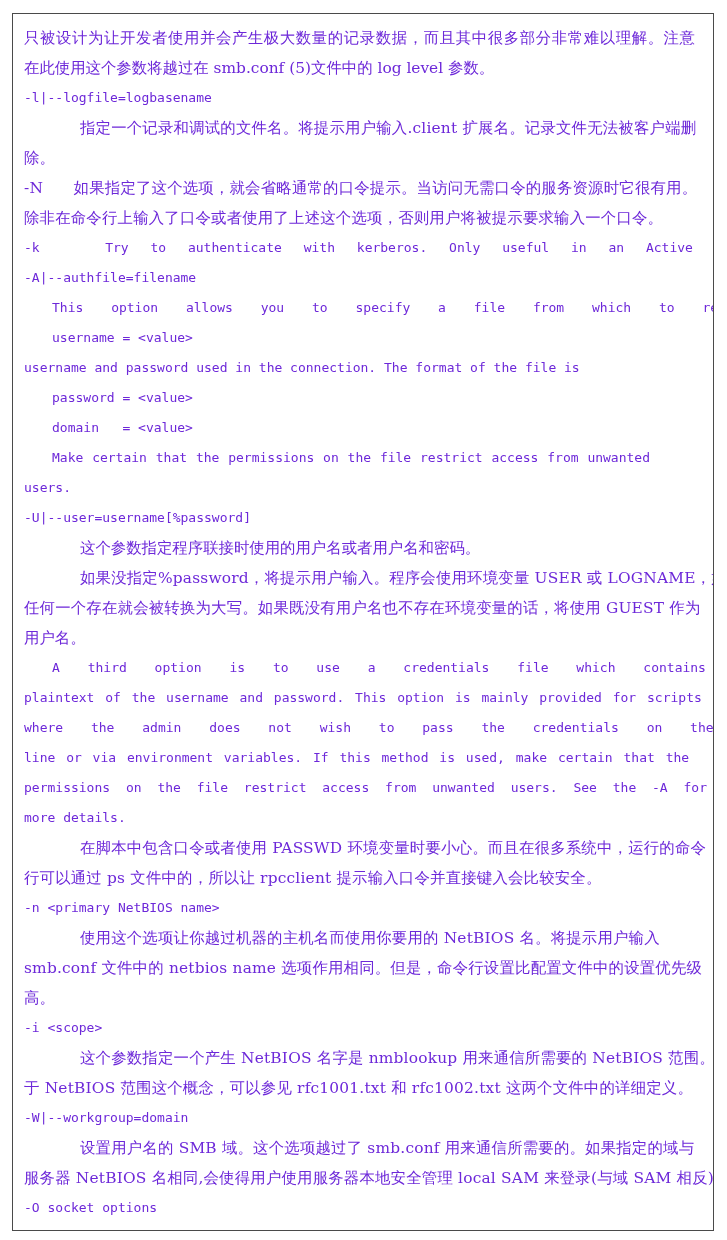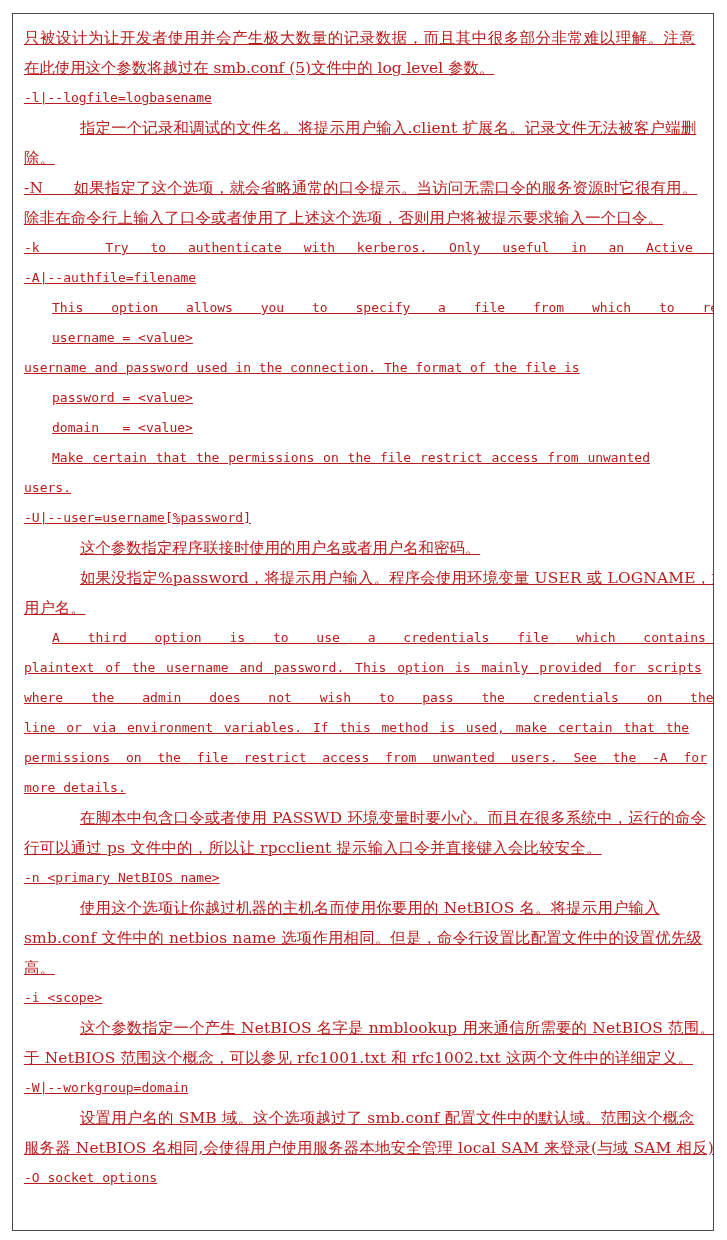--- a/index.html
+++ b/index.html
@@ -31,22 +31,21 @@
     padding: 9px 11px 0 11px;
   }
 
   
   .line {
     height: 30px;
     line-height: 30px;
     font-size: 15.2px;
     white-space: pre;
     letter-spacing: 0;
-    color: #b91c1c;
-    text-decoration: underline;
+    color: #6d28d9;
   }
 
   
   .cn {
     font-family: "DejaVu Serif", "Liberation Serif", serif;
     font-size: 15.4px;
   }
 
   
   .line.monoline {
@@ -87,34 +86,35 @@
       <div class="line monoline ind1 ws4">This option allows you to specify a file from which to read the</div>
       <div class="line monoline ind1">username = &lt;value&gt;</div>
       <div class="line monoline ind0">username and password used in the connection. The format of the file is</div>
       <div class="line monoline ind1">password = &lt;value&gt;</div>
       <div class="line monoline ind1">domain   = &lt;value&gt;</div>
       <div class="line monoline ind1 ws6">Make certain that the permissions on the file restrict access from unwanted</div>
       <div class="line monoline ind0">users.</div>
       <div class="line monoline ind0">-U|--user=username[%password]</div>
       <div class="line cn ind2">这个参数指定程序联接时使用的用户名或者用户名和密码。</div>
       <div class="line cn ind2 cs1">如果没指定%password，将提示用户输入。程序会使用环境变量 USER 或 LOGNAME，如果</div>
+      <div class="line cn ind0 cs1">任何一个存在就会被转换为大写。如果既没有用户名也不存在环境变量的话，将使用 GUEST 作为</div>
       <div class="line cn ind0">用户名。</div>
       <div class="line monoline ind1 ws4">A third option is to use a credentials file which contains the</div>
       <div class="line monoline ind0 ws1">plaintext of the username and password. This option is mainly provided for scripts</div>
       <div class="line monoline ind0 ws4">where the admin does not wish to pass the credentials on the command</div>
       <div class="line monoline ind0 ws1">line or via environment variables. If this method is used, make certain that the</div>
       <div class="line monoline ind0 ws2">permissions on the file restrict access from unwanted users. See the -A for</div>
       <div class="line monoline ind0">more details.</div>
       <div class="line cn ind2 cs1">在脚本中包含口令或者使用 PASSWD 环境变量时要小心。而且在很多系统中，运行的命令</div>
       <div class="line cn ind0 cs1">行可以通过 ps 文件中的，所以让 rpcclient 提示输入口令并直接键入会比较安全。</div>
       <div class="line monoline ind0">-n &lt;primary NetBIOS name&gt;</div>
       <div class="line cn ind2 cs1">使用这个选项让你越过机器的主机名而使用你要用的 NetBIOS 名。将提示用户输入</div>
       <div class="line cn ind0 cs1">smb.conf 文件中的 netbios name 选项作用相同。但是，命令行设置比配置文件中的设置优先级</div>
       <div class="line cn ind0">高。</div>
       <div class="line monoline ind0">-i &lt;scope&gt;</div>
       <div class="line cn ind2 cs1">这个参数指定一个产生 NetBIOS 名字是 nmblookup 用来通信所需要的 NetBIOS 范围。对</div>
       <div class="line cn ind0 cs1">于 NetBIOS 范围这个概念，可以参见 rfc1001.txt 和 rfc1002.txt 这两个文件中的详细定义。</div>
       <div class="line monoline ind0">-W|--workgroup=domain</div>
-      <div class="line cn ind2 cs1">设置用户名的 SMB 域。这个选项越过了 smb.conf 配置文件中的默认域。范围这个概念</div>
+      <div class="line cn ind2 cs1">设置用户名的 SMB 域。这个选项越过了 smb.conf 用来通信所需要的。如果指定的域与</div>
       <div class="line cn ind0 cs1">服务器 NetBIOS 名相同,会使得用户使用服务器本地安全管理 local SAM 来登录(与域 SAM 相反)。</div>
       <div class="line monoline ind0">-O socket options</div>
     </div>
 </div>
 
 </body></html>

